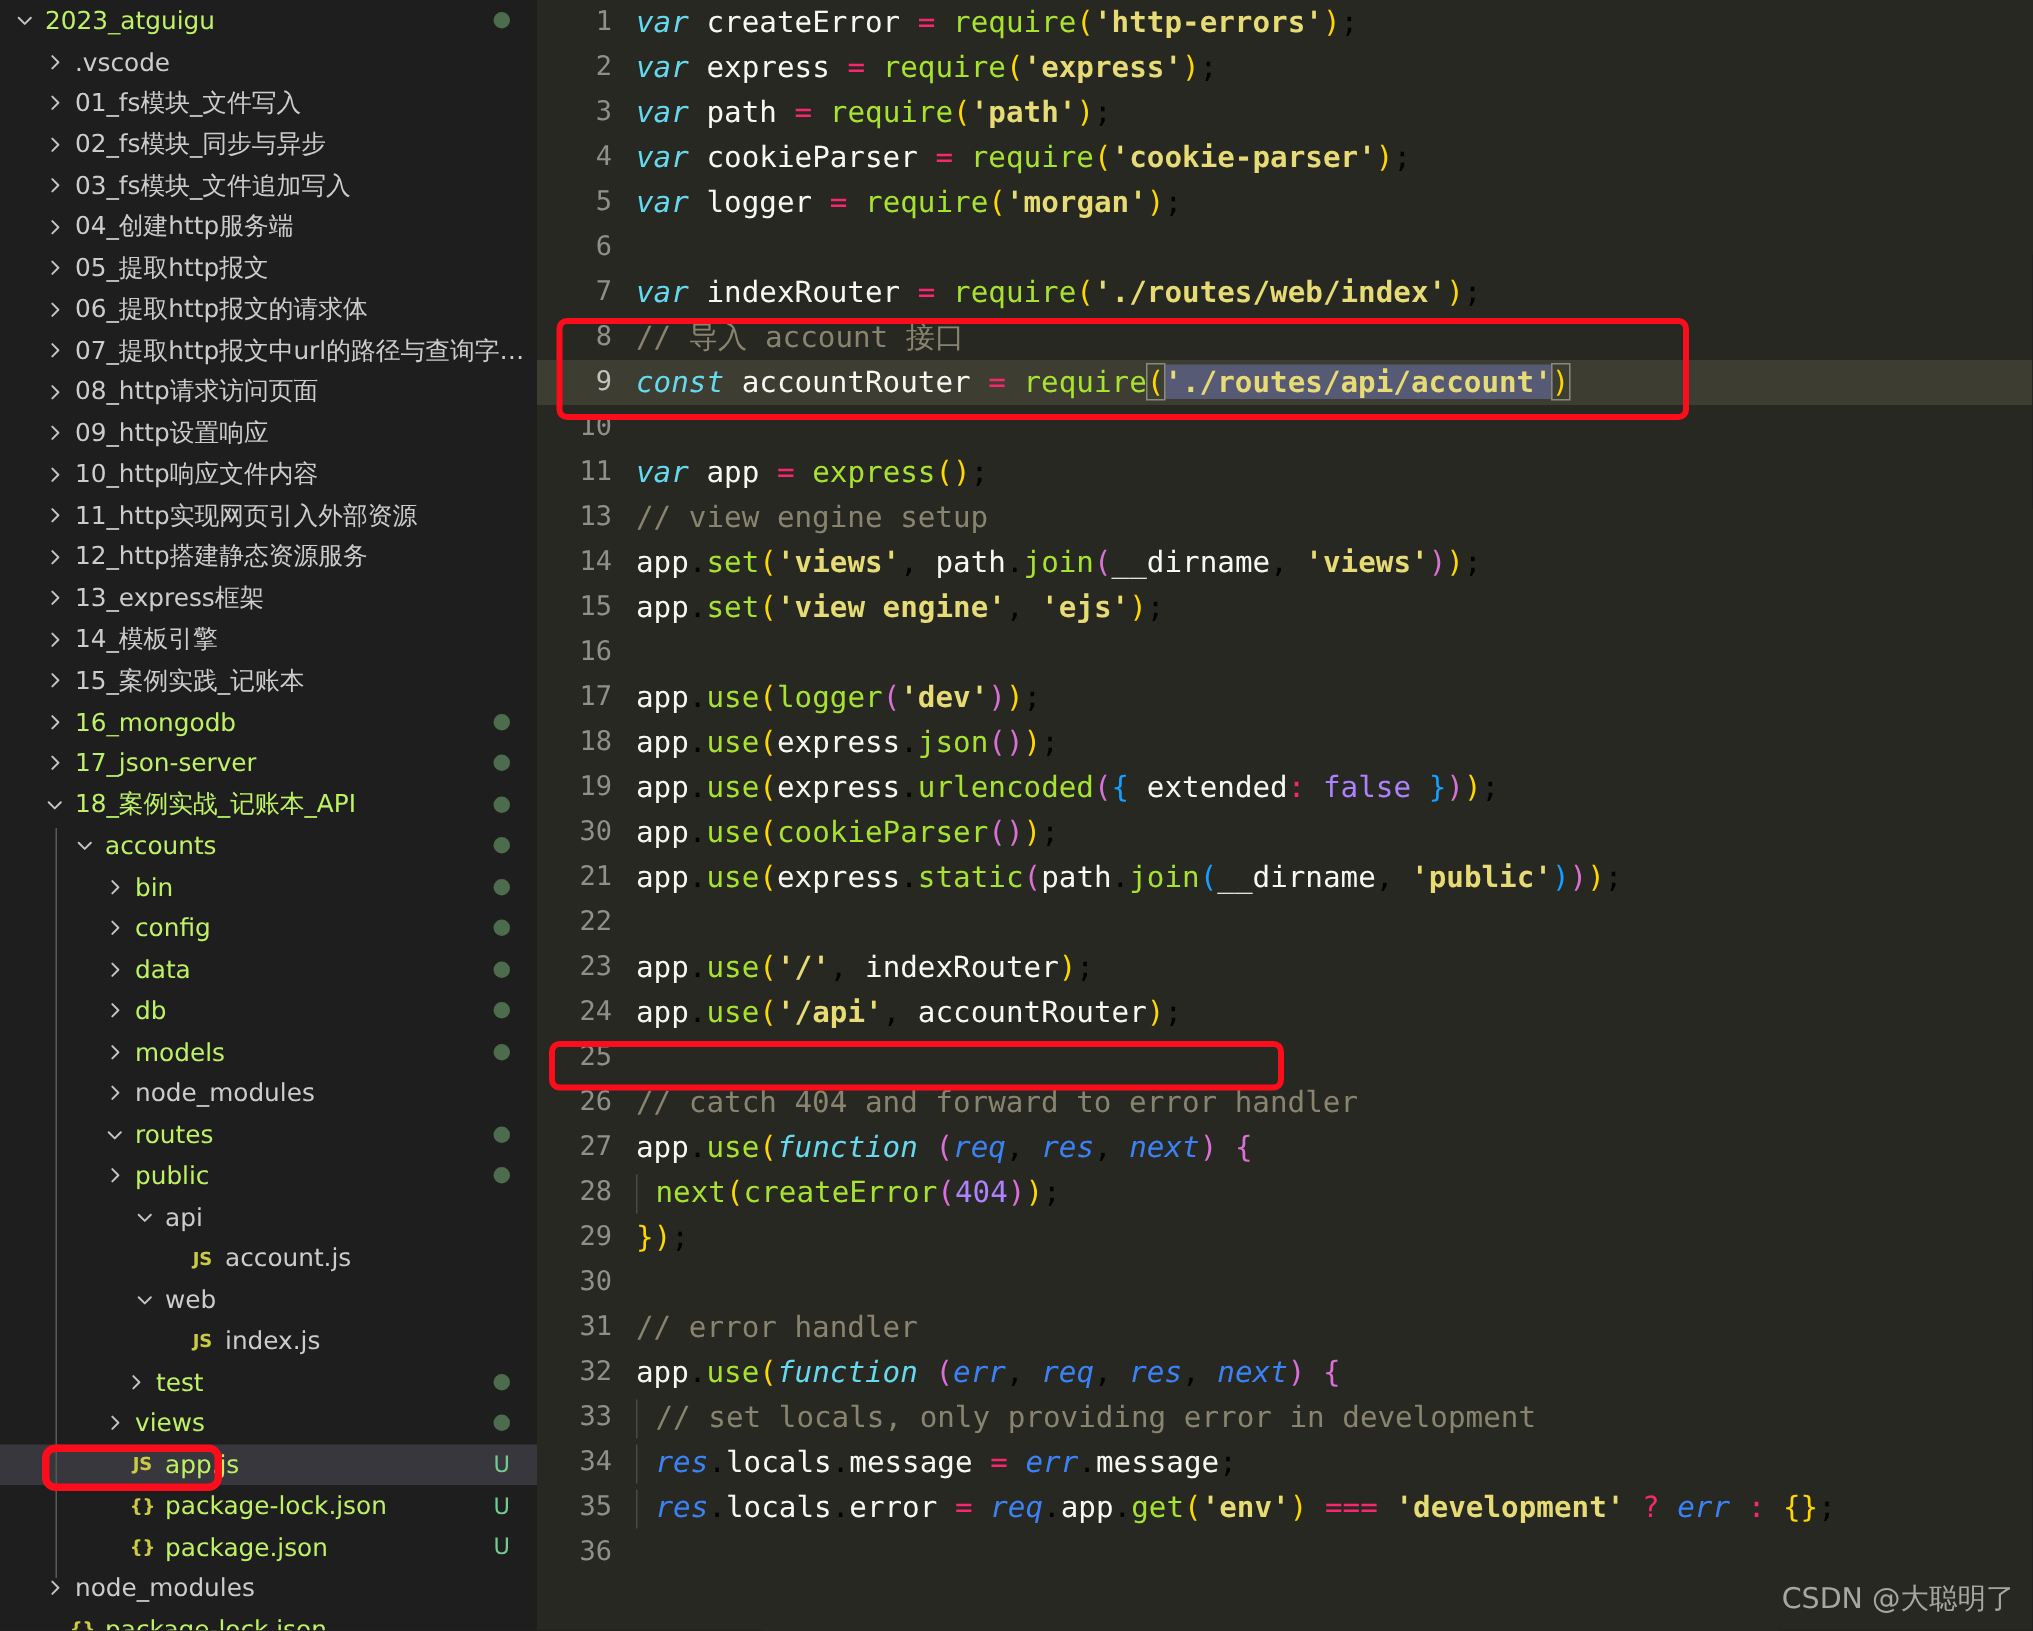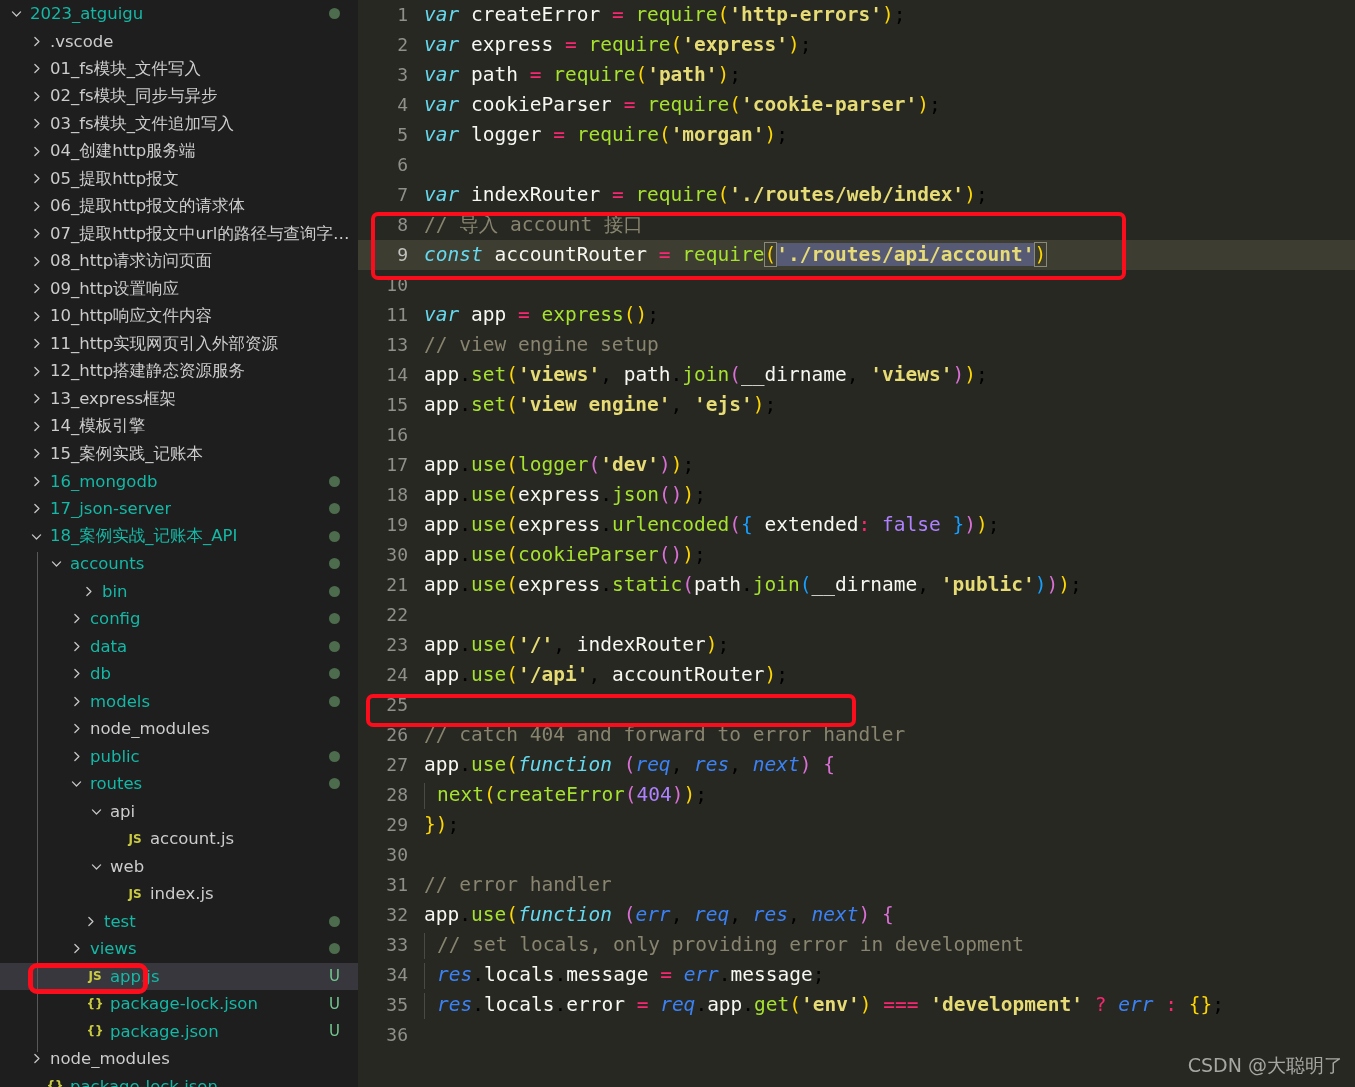--- a/index.html
+++ b/index.html
@@ -46,21 +46,21 @@
     text-align: center;
     font-family: "DejaVu Sans", sans-serif;
   }
   .ficon.js  { color: #cbcb41; }
   .ficon.json{ color: #cbcb41; }
   .tree-row .label {
     padding-left: 5px;
     overflow: hidden;
     text-overflow: ellipsis;
   }
-  .tree-row .label.green { color: #14b8a6; }
+  .tree-row .label.green { color: #bef264; }
   .tree-row .badge {
     position: absolute;
     right: 18px;
     color: #73c991;
     font-size: 15px;
   }
   .tree-row .dot {
     position: absolute;
     right: 18px;
     width: 11px; height: 11px;
@@ -325,21 +325,21 @@
         </div>
         <div class="tree-row" style="padding-left:48px;">
           <span class="twisty">
             <svg width="13" height="13" viewBox="0 0 16 16">
               <path d="M3 6 L8 11 L13 6" stroke="#c5c5c5" stroke-width="1.6" fill="none" stroke-linecap="round" stroke-linejoin="round"></path>
             </svg>
           </span>
           <span class="label green">accounts</span>
           <span class="dot"></span>
         </div>
-        <div class="tree-row" style="padding-left:68px;margin-left:12px;">
+        <div class="tree-row" style="padding-left:68px;">
           <span class="twisty">
             <svg width="13" height="13" viewBox="0 0 16 16">
               <path d="M6 3 L11 8 L6 13" stroke="#c5c5c5" stroke-width="1.6" fill="none" stroke-linecap="round" stroke-linejoin="round"></path>
             </svg>
           </span>
           <span class="label green">bin</span>
           <span class="dot"></span>
         </div>
         <div class="tree-row" style="padding-left:68px;">
           <span class="twisty">
@@ -381,33 +381,33 @@
           <span class="twisty">
             <svg width="13" height="13" viewBox="0 0 16 16">
               <path d="M6 3 L11 8 L6 13" stroke="#c5c5c5" stroke-width="1.6" fill="none" stroke-linecap="round" stroke-linejoin="round"></path>
             </svg>
           </span>
           <span class="label">node_modules</span>
         </div>
         <div class="tree-row" style="padding-left:68px;">
           <span class="twisty">
             <svg width="13" height="13" viewBox="0 0 16 16">
+              <path d="M3 6 L8 11 L13 6" stroke="#c5c5c5" stroke-width="1.6" fill="none" stroke-linecap="round" stroke-linejoin="round"></path>
+            </svg>
+          </span>
+          <span class="label green">routes</span>
+          <span class="dot"></span>
+        </div>
+        <div class="tree-row" style="padding-left:68px;">
+          <span class="twisty">
+            <svg width="13" height="13" viewBox="0 0 16 16">
               <path d="M6 3 L11 8 L6 13" stroke="#c5c5c5" stroke-width="1.6" fill="none" stroke-linecap="round" stroke-linejoin="round"></path>
             </svg>
           </span>
           <span class="label green">public</span>
-          <span class="dot"></span>
-        </div>
-        <div class="tree-row" style="padding-left:68px;">
-          <span class="twisty">
-            <svg width="13" height="13" viewBox="0 0 16 16">
-              <path d="M3 6 L8 11 L13 6" stroke="#c5c5c5" stroke-width="1.6" fill="none" stroke-linecap="round" stroke-linejoin="round"></path>
-            </svg>
-          </span>
-          <span class="label green">routes</span>
           <span class="dot"></span>
         </div>
         <div class="tree-row" style="padding-left:88px;">
           <span class="twisty">
             <svg width="13" height="13" viewBox="0 0 16 16">
               <path d="M3 6 L8 11 L13 6" stroke="#c5c5c5" stroke-width="1.6" fill="none" stroke-linecap="round" stroke-linejoin="round"></path>
             </svg>
           </span>
           <span class="label">api</span>
         </div>

